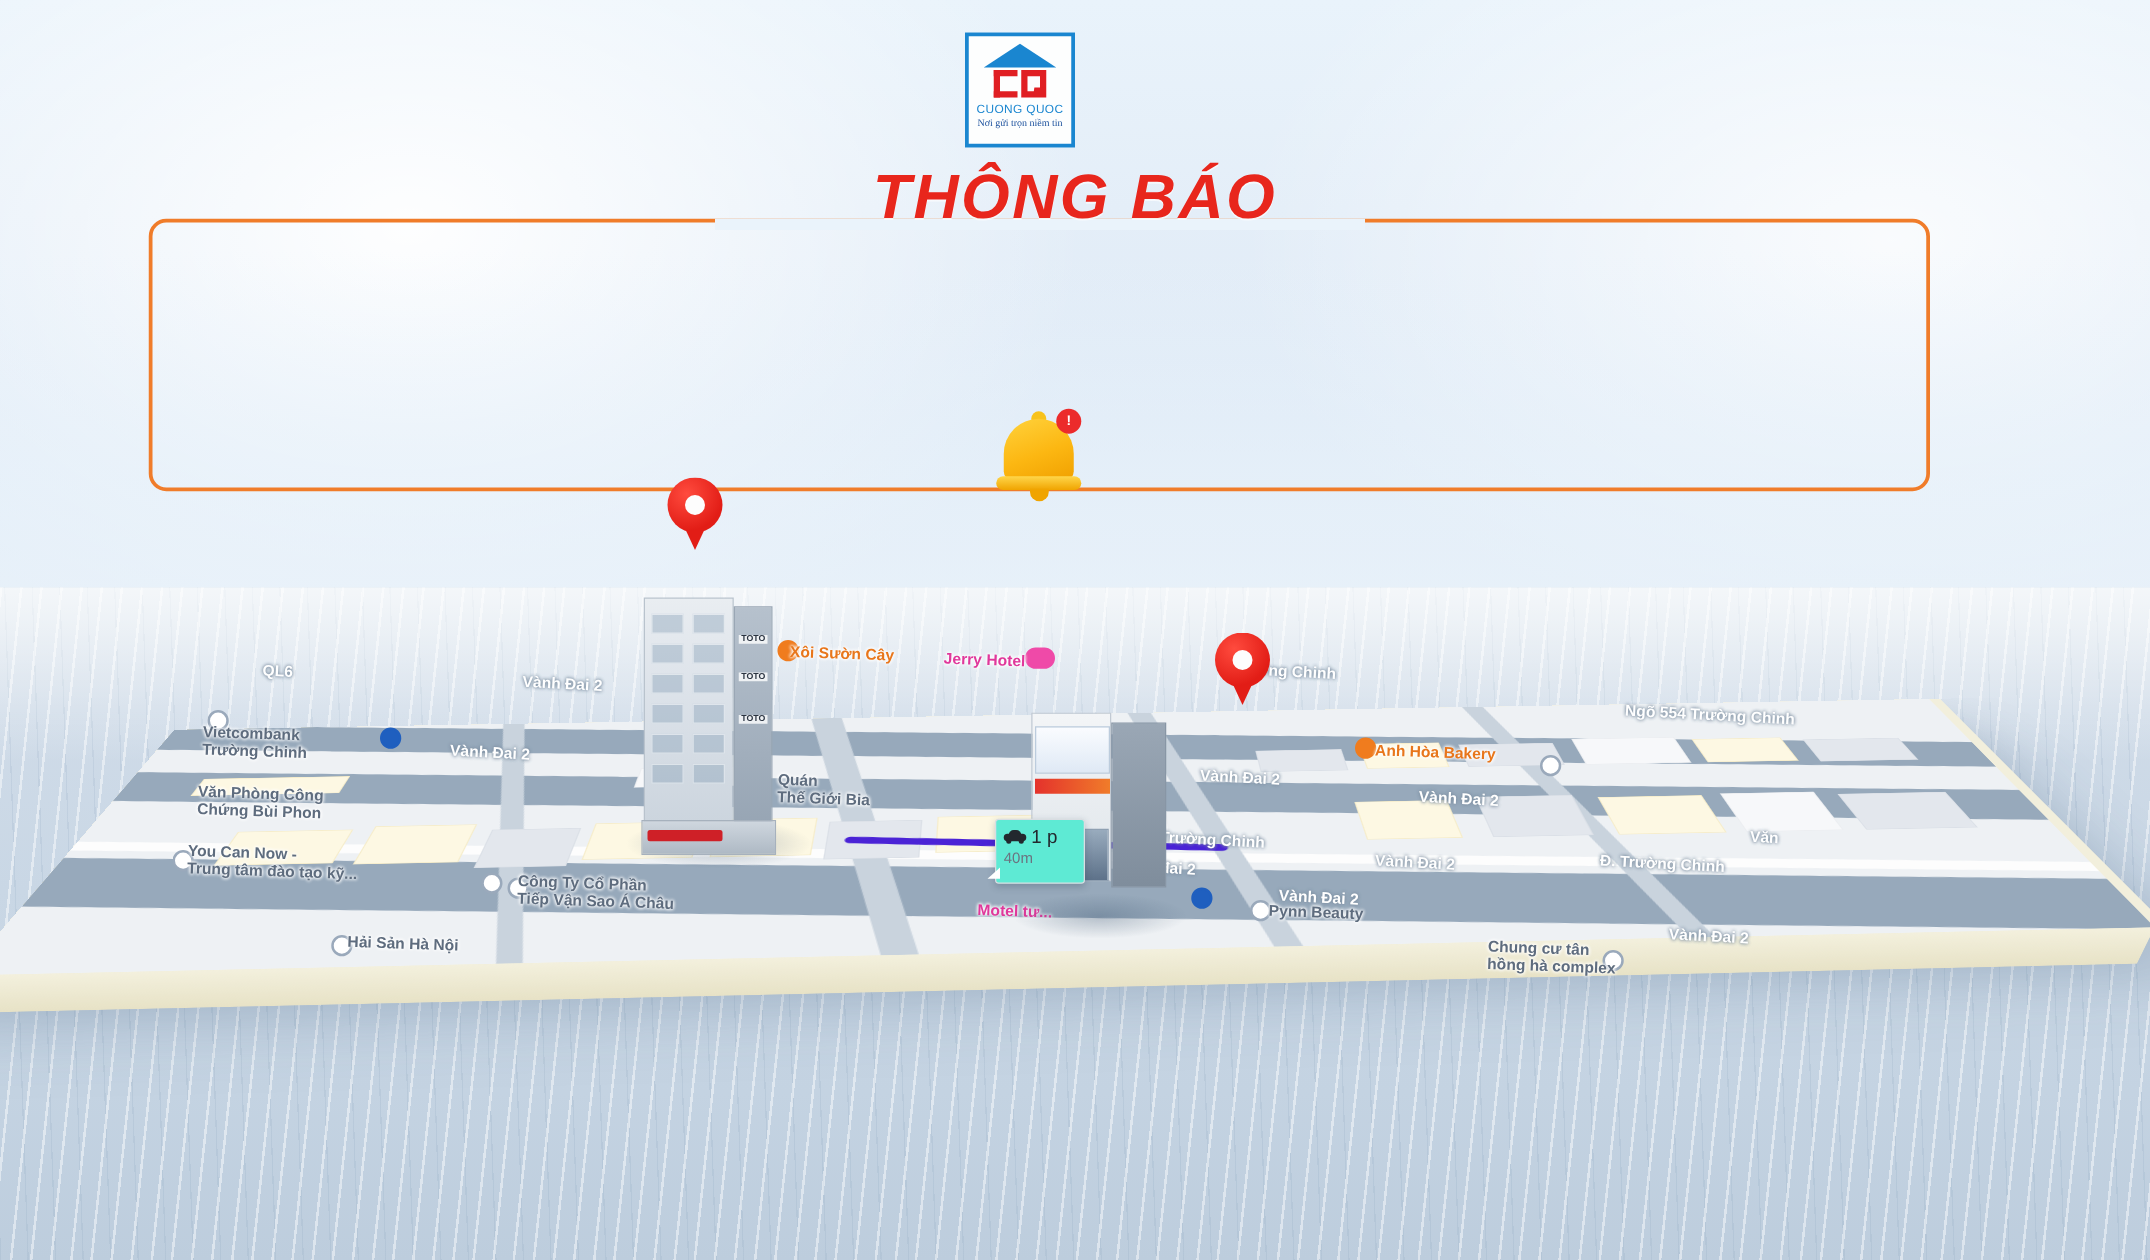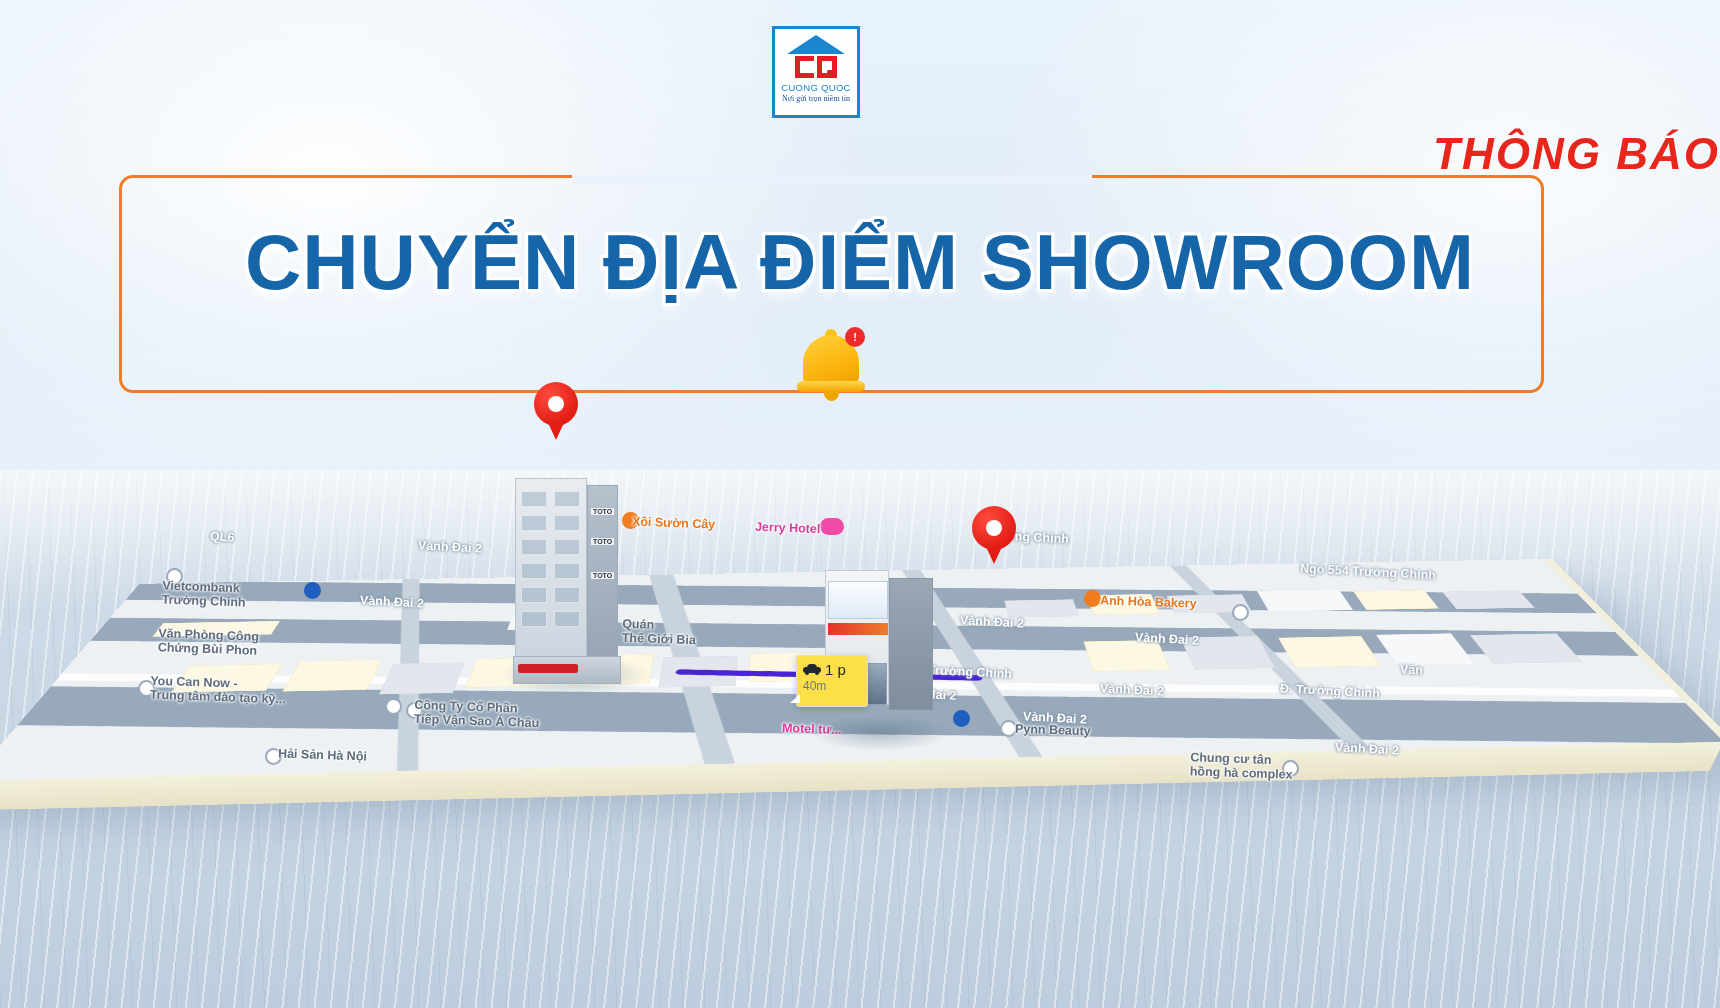--- a/index.html
+++ b/index.html
@@ -91,22 +91,22 @@
   .frame{
     position:absolute; left:119px; top:175px; width:1425px; height:218px;
     border:3px solid #f07c2a; border-radius:14px;
   }
   .frame-notch{
     position:absolute; left:50%; top:-3px; transform:translateX(-50%);
     width:520px; height:9px; background:
       linear-gradient(180deg, rgba(234,243,251,1), rgba(234,243,251,1));
   }
   .thongbao{
-    position:absolute; left:0; right:0; top:132px; text-align:right;
-    font-size:44px; font-weight:bold; font-style:italic; color:#e8261c;
+    position:absolute; left:0; right:0; top:132px; text-align:center;
+    font-size:50px; font-weight:bold; font-style:italic; color:#e8261c;
     letter-spacing:2px; line-height:1;
     text-shadow:0 2px 0 rgba(255,255,255,.6);
   }
   .headline{
     position:absolute; left:0; right:0; top:223px; text-align:center;
     font-size:78px; font-weight:bold; color:#1565a8; letter-spacing:1px;
     line-height:1;
     text-shadow:
       -3px -3px 0 #ffffff, 3px -3px 0 #ffffff, -3px 3px 0 #ffffff, 3px 3px 0 #ffffff,
       0 -3px 0 #ffffff, 0 3px 0 #ffffff, -3px 0 0 #ffffff, 3px 0 0 #ffffff,
@@ -271,21 +271,21 @@
   .addr .a2{
     font-size:22px; font-weight:bold; font-style:italic; color:#e8261c;
     letter-spacing:.5px; line-height:1.25;
     text-shadow:-2px -2px 0 #fff,2px -2px 0 #fff,-2px 2px 0 #fff,2px 2px 0 #fff,
                 0 -2px 0 #fff,0 2px 0 #fff,-2px 0 0 #fff,2px 0 0 #fff;
   }
 
   
   .rbadge{
     position:absolute; left:796px; top:655px; width:72px; height:52px;
-    background:#fde047; border:1px solid #d9dde2; border-radius:3px;
+    background:#5eead4; border:1px solid #d9dde2; border-radius:3px;
     box-shadow:0 2px 6px rgba(40,60,80,.25);
     padding:5px 6px;
   }
   .rbadge-row{ display:flex; align-items:center; gap:4px; }
   .rb-time{ font-size:15px; color:#23282e; font-weight:500; }
   .rb-dist{ font-size:12px; color:#6b7480; margin-top:1px; }
   .rbadge-tail{
     position:absolute; left:-7px; bottom:3px; width:0;height:0;
     border-top:9px solid transparent;border-bottom:0 solid transparent;
     border-right:10px solid #fff;
@@ -347,21 +347,20 @@
       </div>
       <div class="logo-name">CUONG QUOC</div>
       <div class="logo-tag">Nơi gửi trọn niềm tin</div>
     </div>
   </div>
 
   <div class="frame">
     <div class="frame-notch"></div>
   </div>
   <div class="thongbao">THÔNG BÁO</div>
-  <div class="headline">CHUYỂN ĐỊA ĐIỂM SHOWROOM</div>
 
   <div class="bell">
     <div class="bell-top"></div>
     <div class="bell-body"></div>
     <div class="bell-lip"></div>
     <div class="bell-clap"></div>
     <div class="bell-badge">!</div>
   </div>
 
   <div class="map-stage">

